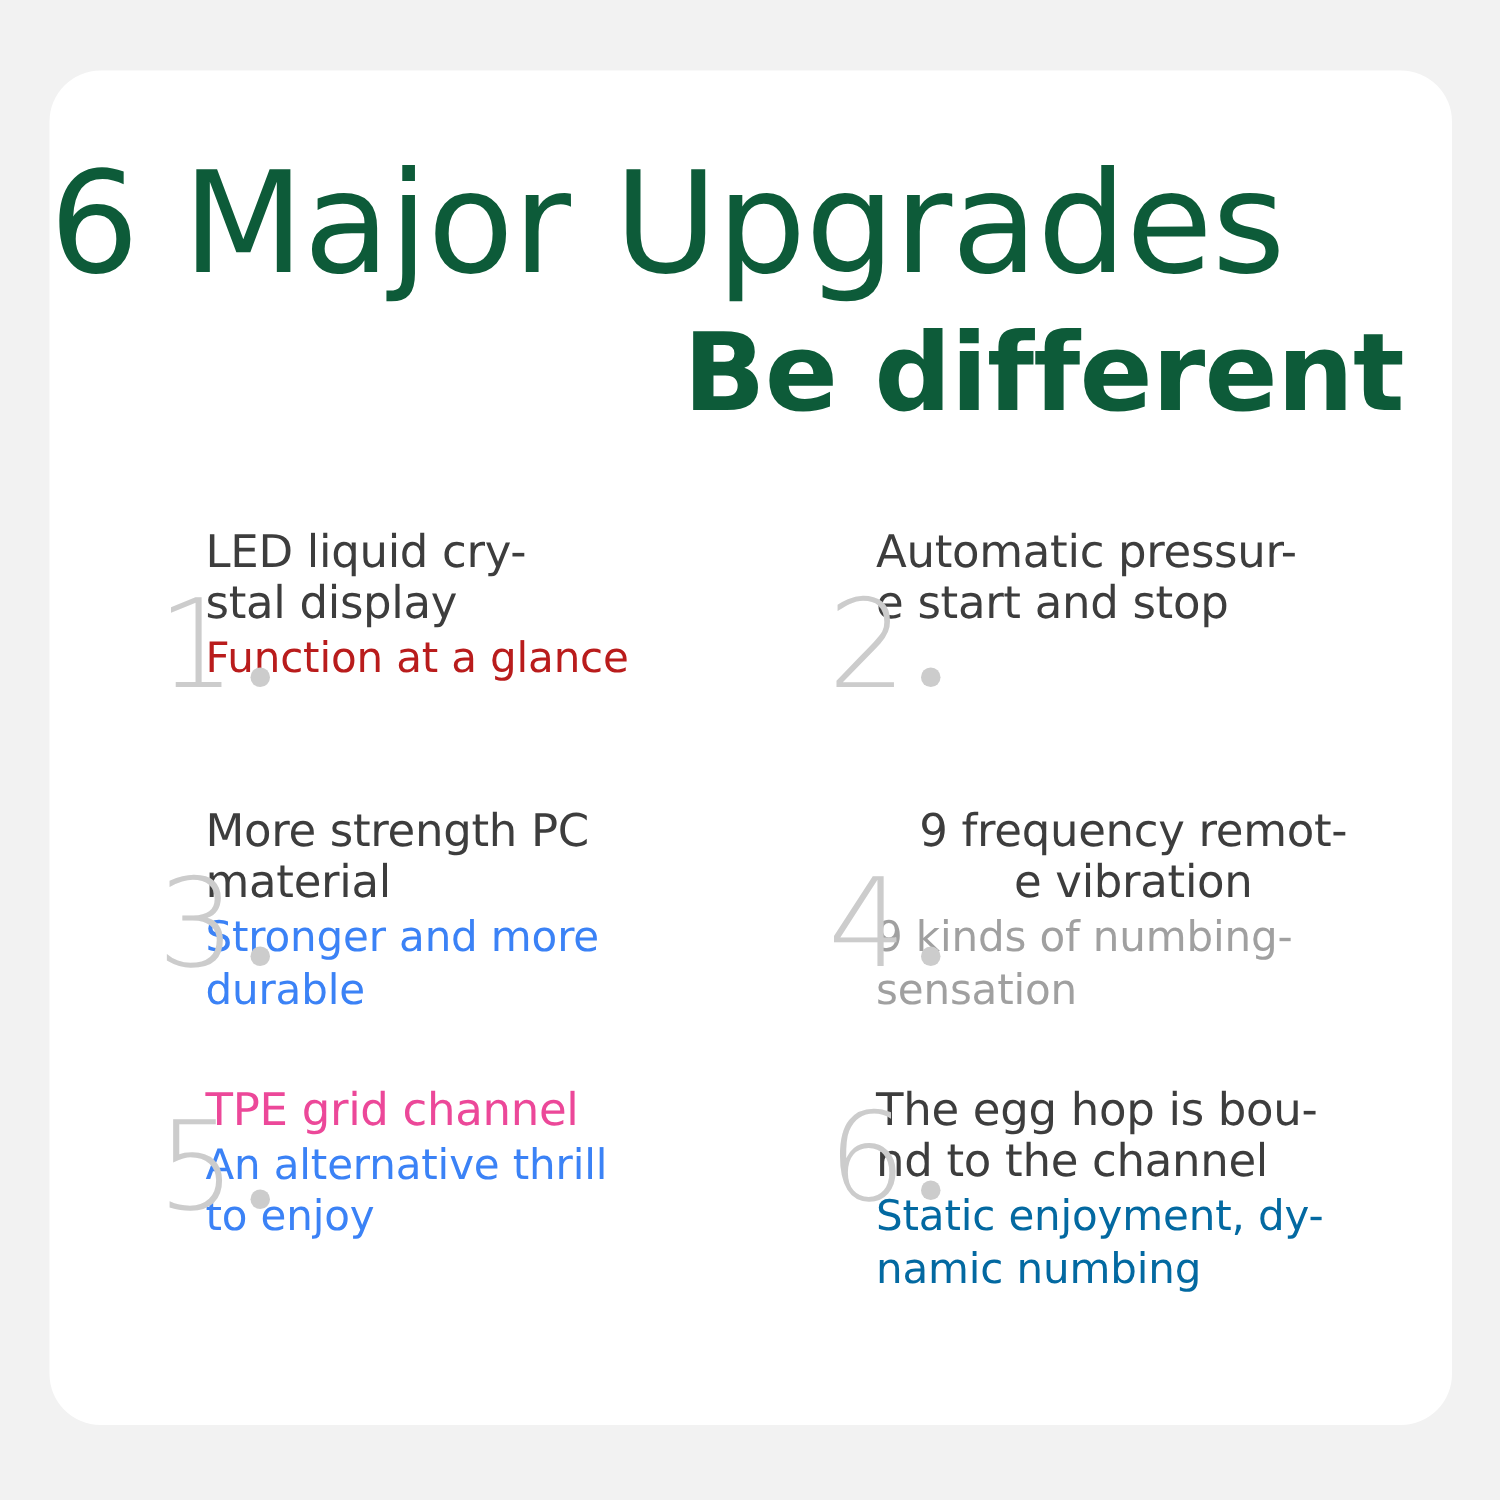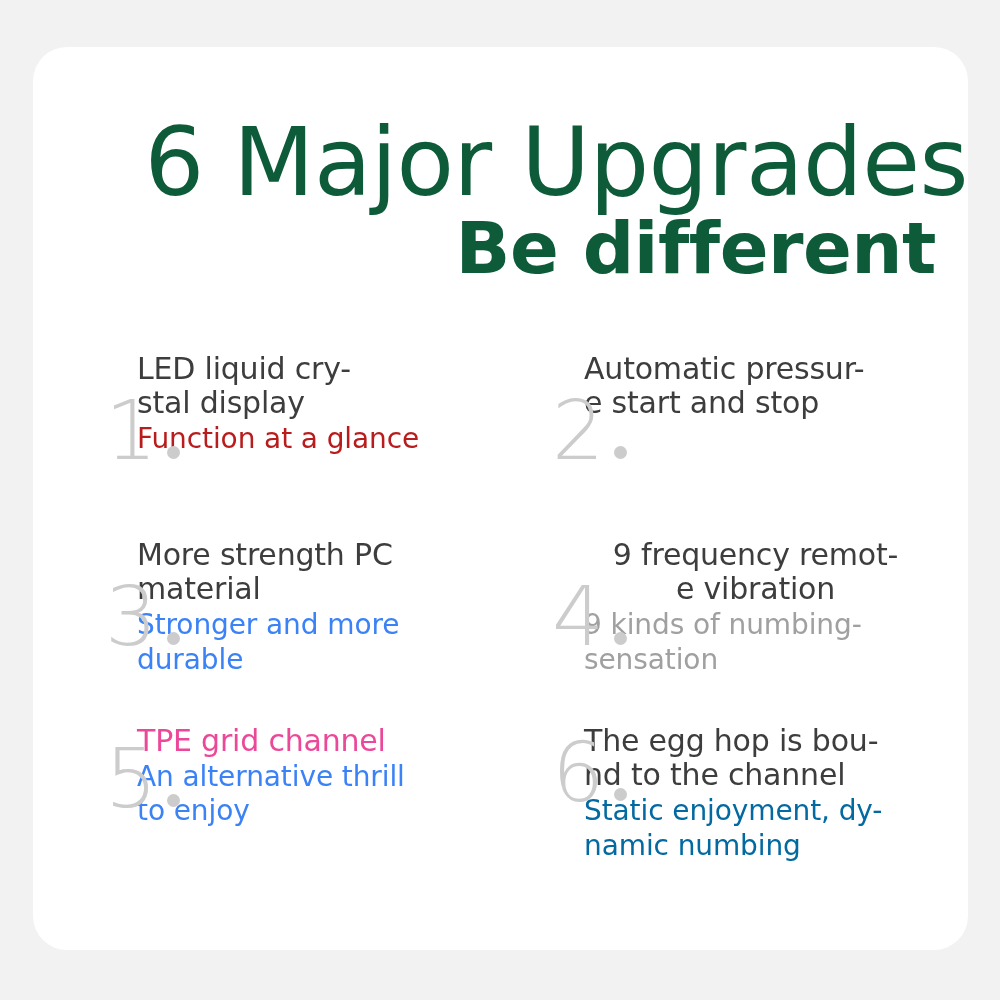--- a/index.html
+++ b/index.html
@@ -36,22 +36,22 @@
   .headline {
     position: absolute;
     left: 0;
     width: 935px;
     color: #0d5b39;
     font-family: "DejaVu Sans", "Liberation Sans", sans-serif;
     line-height: 1;
     white-space: nowrap;
   }
   .headline-line1 {
-    top: 69px;
-    text-align: right;
+    top: 56px;
+    text-align: left;
     font-size: 94px;
     font-weight: 400;
     letter-spacing: -0.5px;
   }
   .headline-line2 {
     top: 165px;
     text-align: right;
     padding-right: 32px;
     box-sizing: border-box;
     font-size: 72px;

